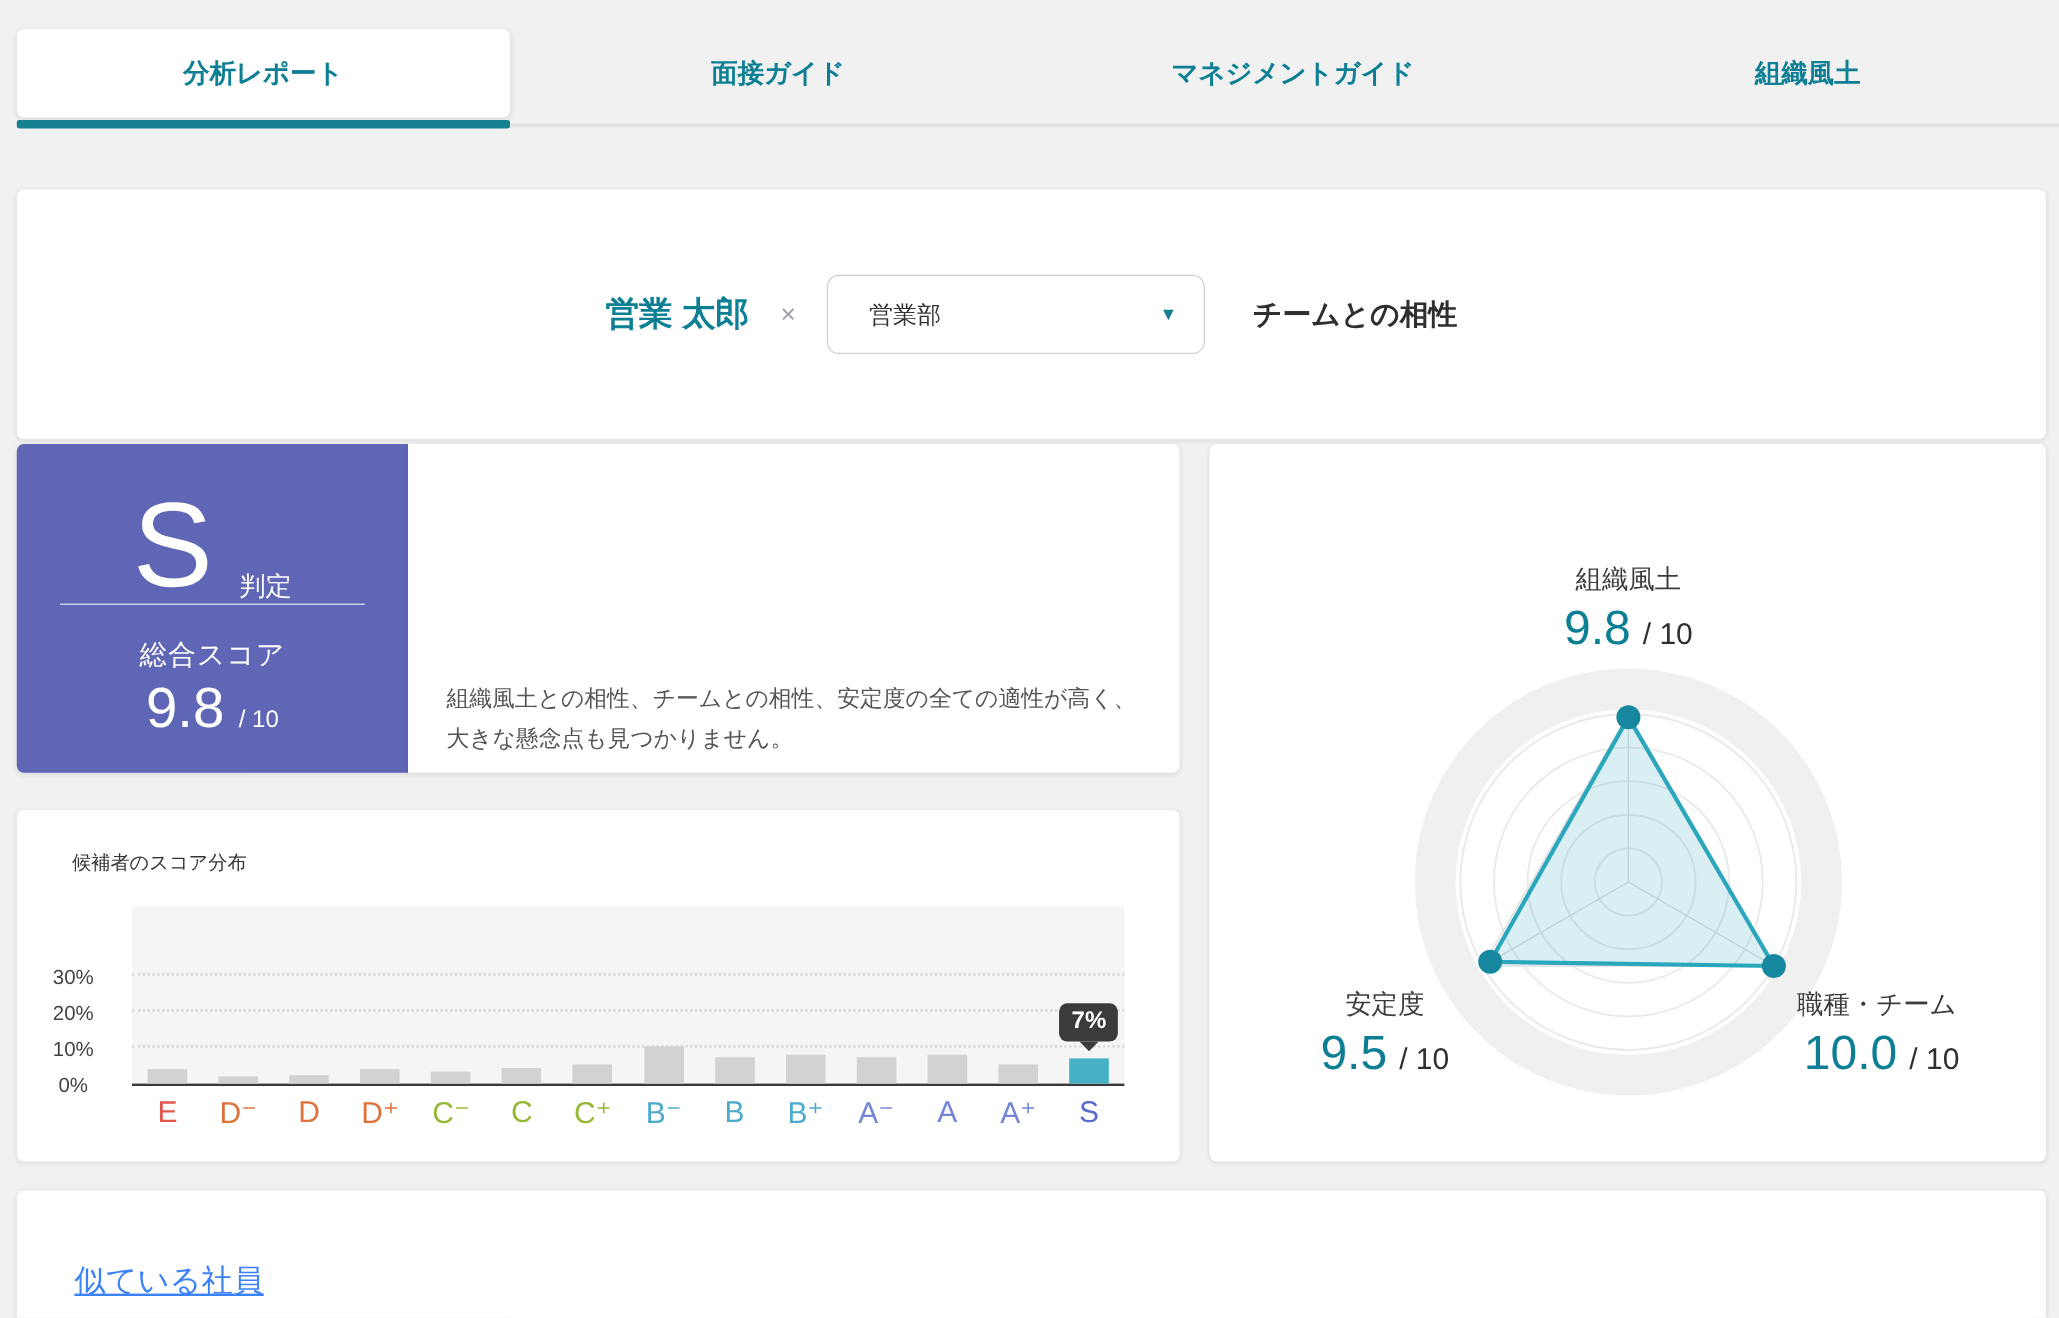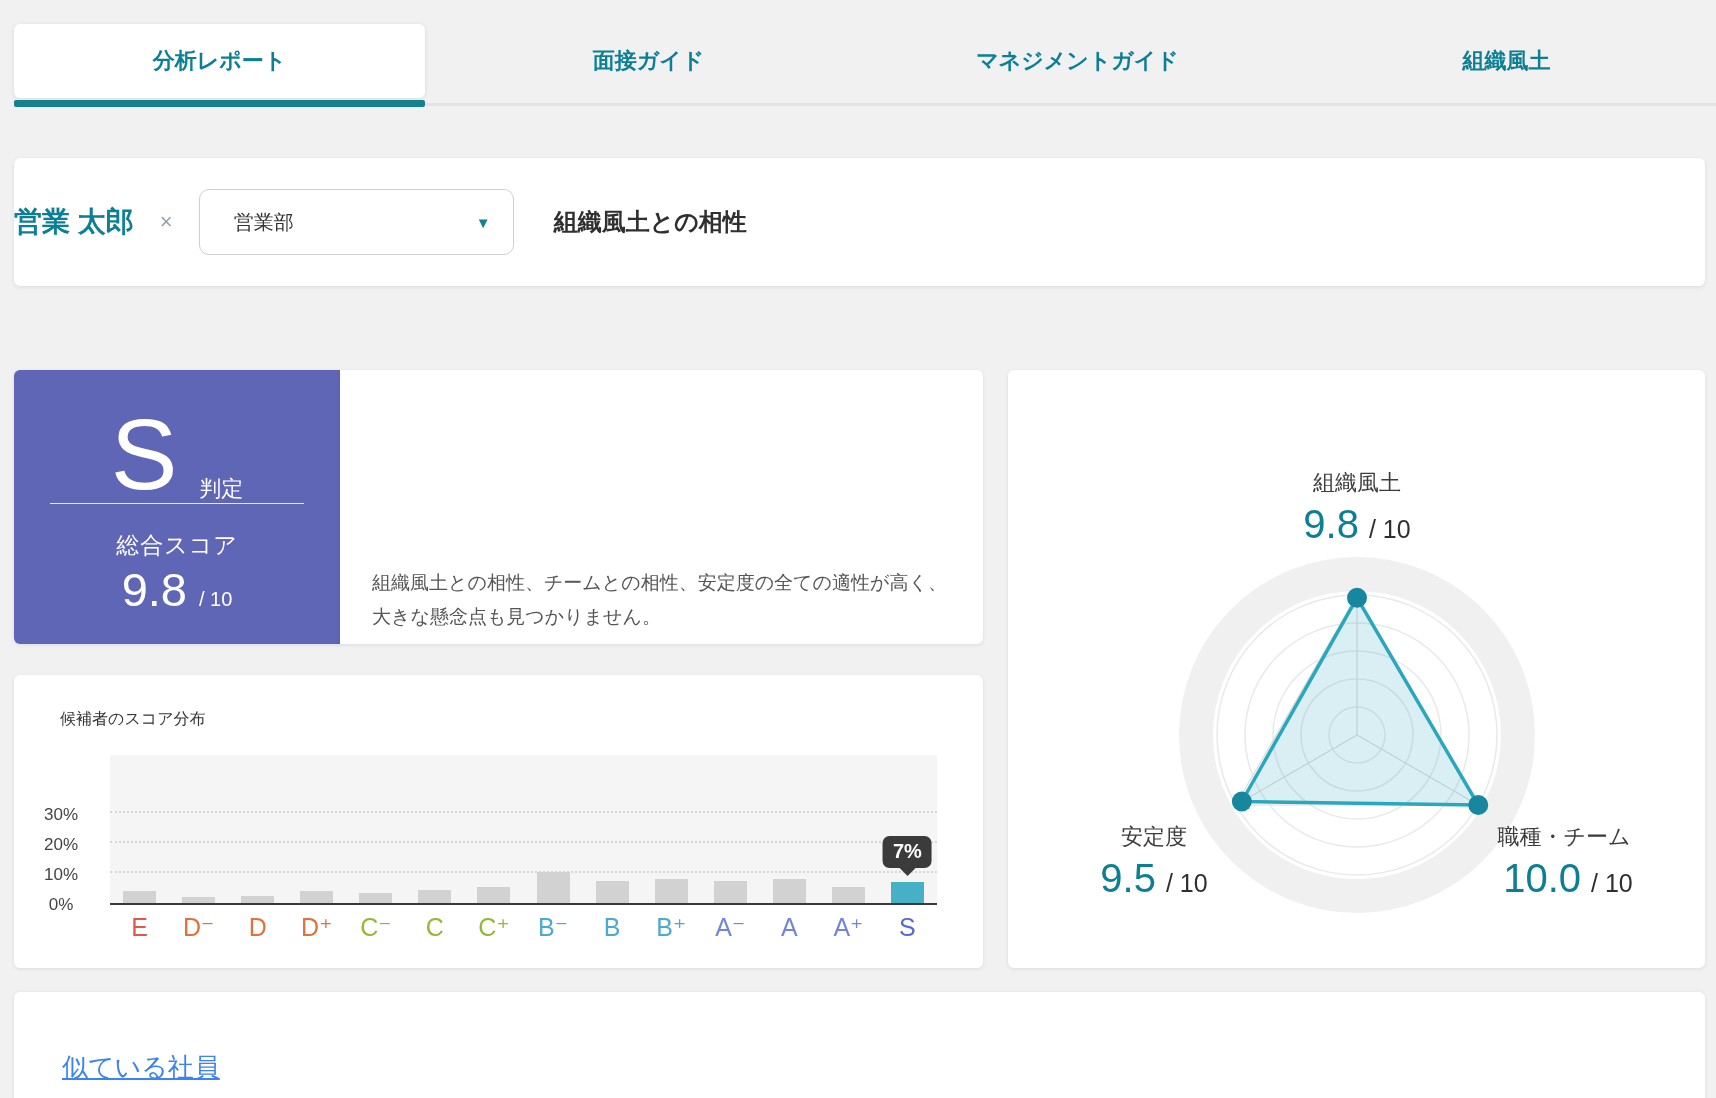--- a/index.html
+++ b/index.html
@@ -12,21 +12,21 @@
   .tab { position:absolute; top:24px; height:74px; width:411px; display:flex; align-items:center; justify-content:center;
          font-size:22px; font-weight:bold; color:#0d7f95; cursor:pointer; }
   .tab.active { background:#fff; border-radius:6px; box-shadow:0 1px 4px rgba(0,0,0,.10); }
   .tab-underline-track { position:absolute; left:14px; right:0; top:103px; height:3px; background:#e4e4e5; }
   .tab-underline { position:absolute; left:14px; top:100px; width:411px; height:7px; background:#15808f; border-radius:2px; }
 
   
   .card { position:absolute; background:#fff; border-radius:6px; box-shadow:0 1px 4px rgba(0,0,0,.09); }
 
   
-  .match-card { left:14px; top:158px; width:1691px; height:128px; display:flex; align-items:center; justify-content:flex-start; }
+  .match-card { left:14px; top:158px; width:1691px; height:208px; display:flex; align-items:center; justify-content:center; }
   .match-inner { display:flex; align-items:center; gap:26px; }
   .candidate-name { color:#0d7f95; font-size:28px; font-weight:bold; }
   .x-sep { color:#9aa0a6; font-size:22px; }
   .dept-select { width:315px; height:66px; border:1px solid #cfcfcf; border-radius:10px; background:#fff;
                  display:flex; align-items:center; justify-content:space-between; padding:0 22px 0 34px; cursor:pointer; }
   .dept-select .value { font-size:20px; color:#333; }
   .dept-select .arrow { color:#15808f; font-size:15px; }
   .match-suffix { font-size:24px; font-weight:bold; color:#2f2f2f; margin-left:14px; }
 
   
@@ -94,21 +94,21 @@
   </div>
 
   <div class="card match-card">
     <div class="match-inner">
       <span class="candidate-name">営業 太郎</span>
       <span class="x-sep">×</span>
       <div class="dept-select">
         <span class="value">営業部</span>
         <span class="arrow">▼</span>
       </div>
-      <span class="match-suffix">組織風土との相性</span>
+      <span class="match-suffix">チームとの相性</span>
     </div>
   </div>
 
   <div class="grade-card">
     <div class="grade-row">
       <span class="grade-letter">S</span>
       <span class="grade-suffix">判定</span>
     </div>
     <div class="grade-rule"></div>
     <div class="score-label">総合スコア</div>

